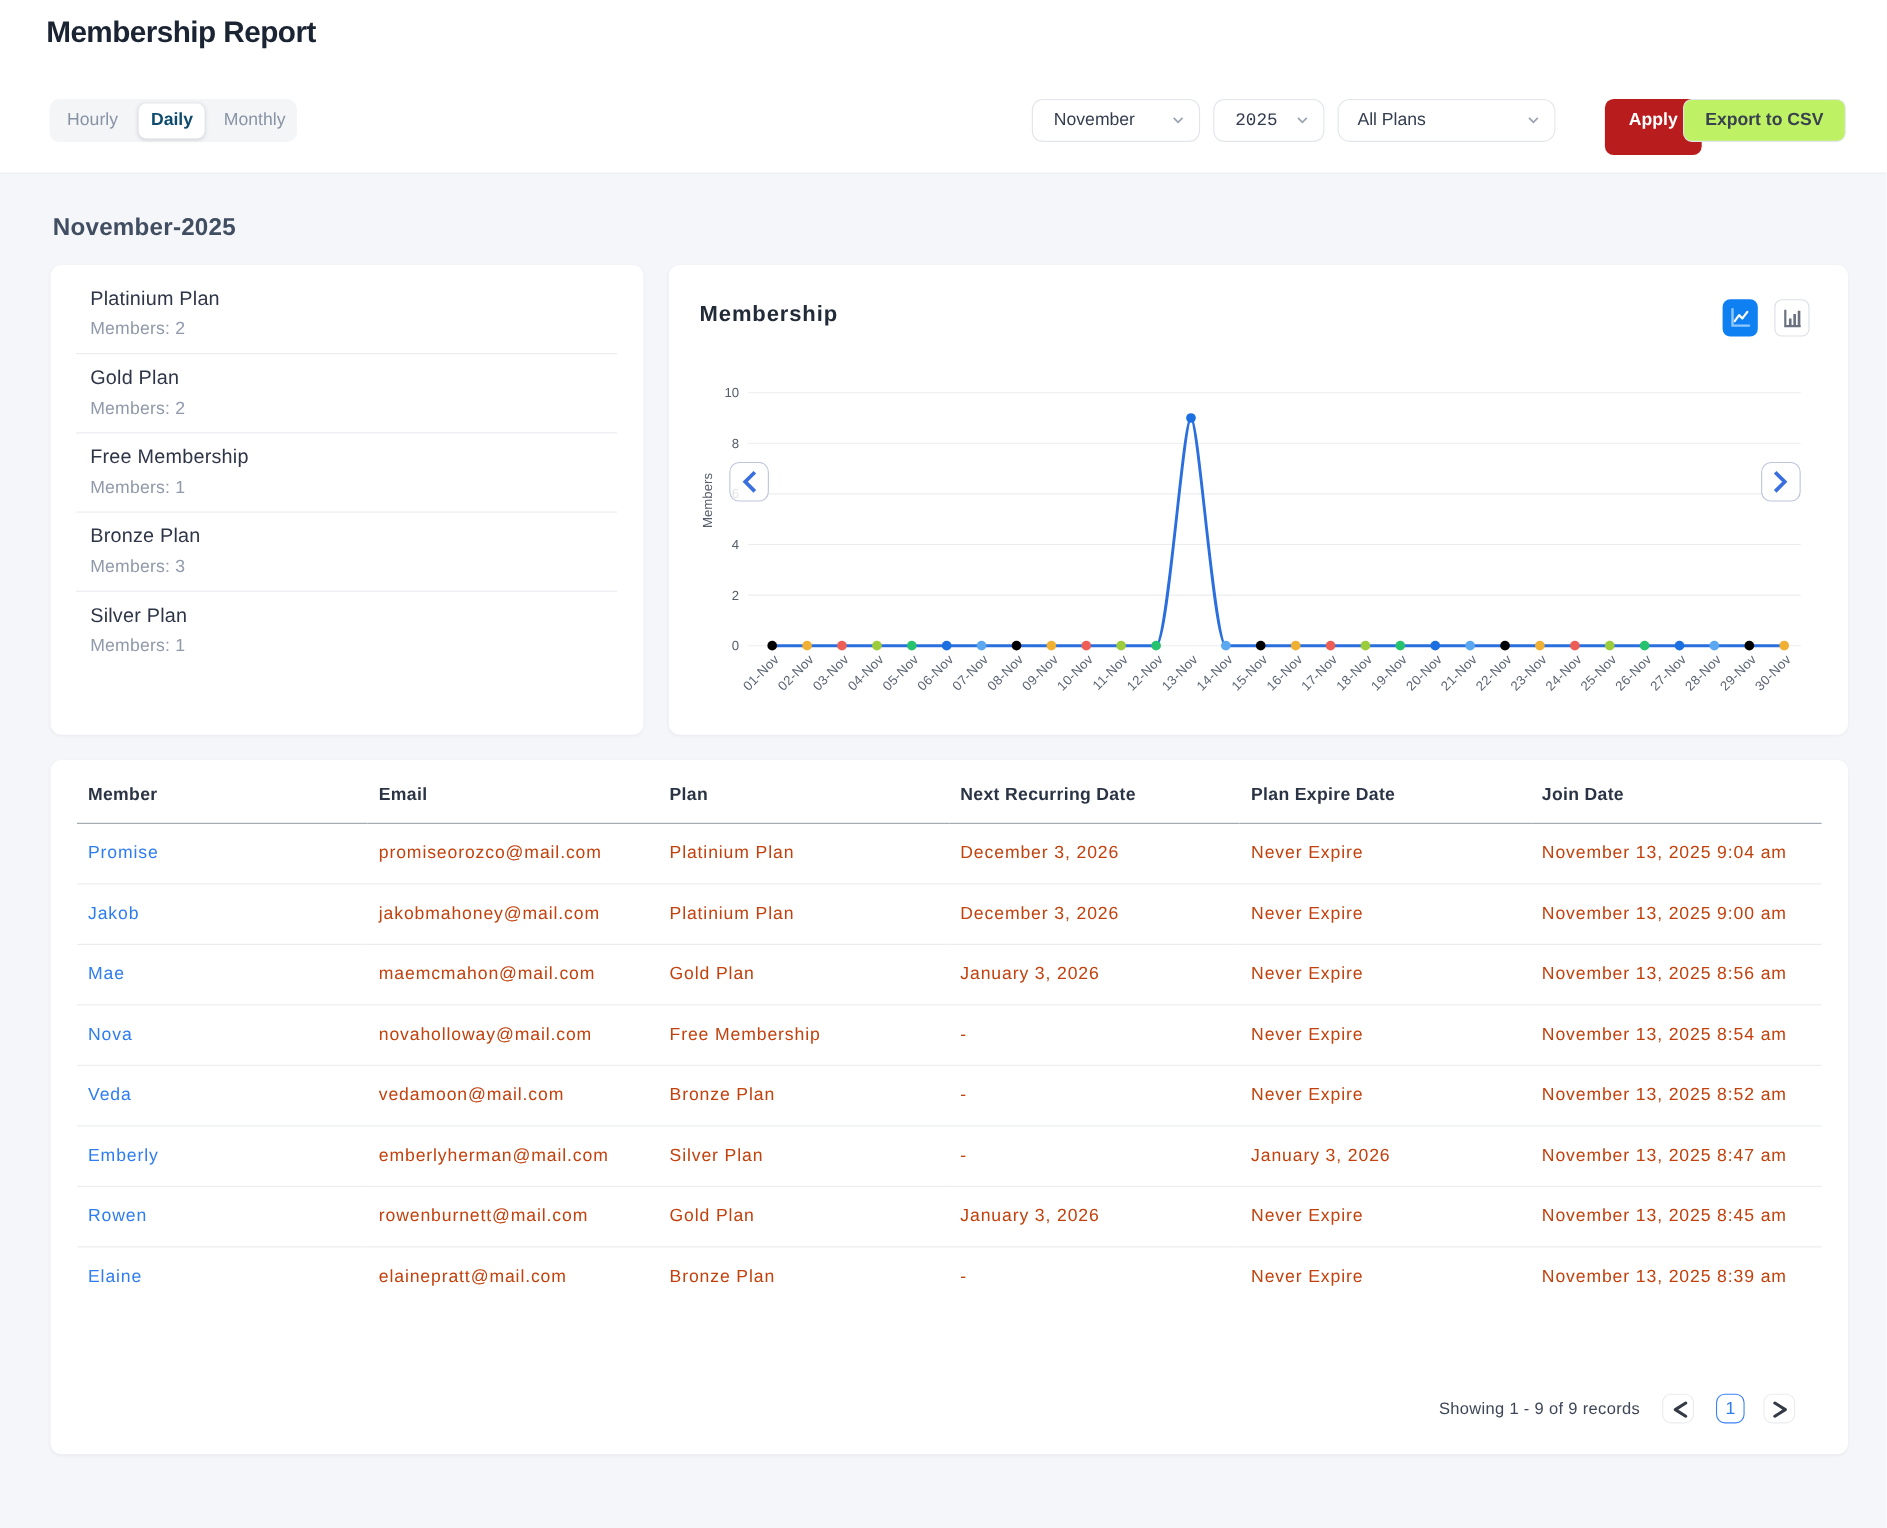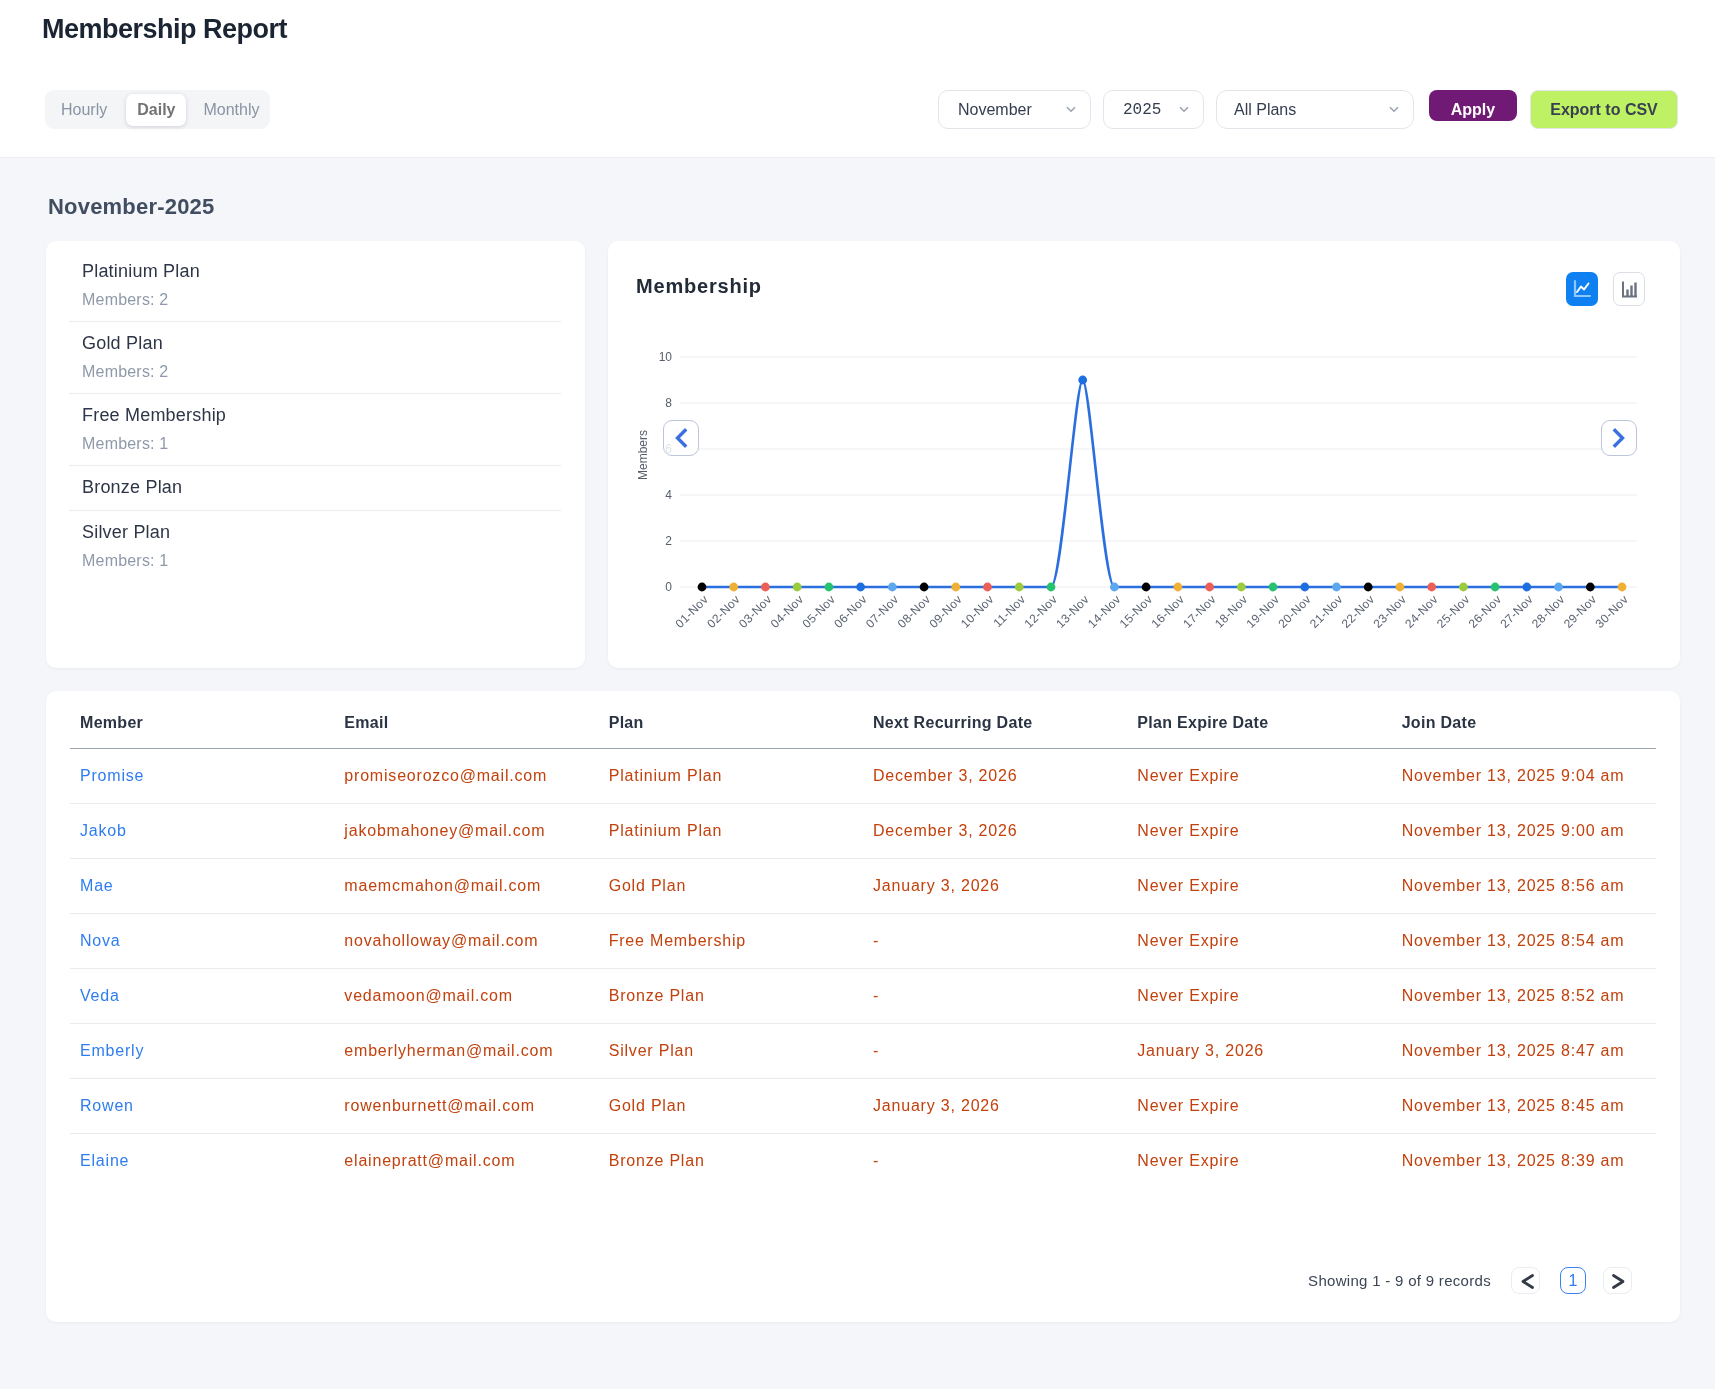--- a/index.html
+++ b/index.html
@@ -3,26 +3,26 @@
 <meta charset="utf-8">
 <style>
 * { margin:0; padding:0; box-sizing:border-box; }
 html,body { width:1715px; height:1389px; background:#fff; font-family:"Liberation Sans", sans-serif; position:relative; overflow:hidden; }
 .h1 { position:absolute; left:42px; top:14px; font-size:27px; font-weight:bold; color:#1b2433; letter-spacing:-0.5px; }
 
 .tabs { position:absolute; left:45px; top:90px; height:39px; background:#f4f5f7; border-radius:9px; display:flex; align-items:center; padding:0 6px; }
 .tab { font-size:16px; color:#8893a4; line-height:39px; }
 .tab.hourly { padding:0 10px; }
 .tab.monthly { padding:0 4px 0 17px; }
-.tab.active { background:#fff; color:#737373; font-weight:bold; border-radius:7px; line-height:32px; padding:0 11px; margin-left:9px; box-shadow:0 1px 4px rgba(40,50,70,.18); }
+.tab.active { background:#fff; color:#0c4a6e; font-weight:bold; border-radius:7px; line-height:32px; padding:0 11px; margin-left:9px; box-shadow:0 1px 4px rgba(40,50,70,.18); }
 
 .sel { position:absolute; top:90px; height:39px; background:#fff; border:1px solid #e2e6eb; border-radius:10px; font-size:16px; color:#333d4e; display:flex; align-items:center; padding-left:19px; }
 .sel .car { position:absolute; right:16px; top:15px; width:8px; height:8px; }
 .car svg { display:block; }
-.btn-apply { position:absolute; left:1429px; top:90px; width:88px; height:31px; background:#701a75; color:#fff; font-size:16px; font-weight:bold; border-radius:8px; text-align:center; line-height:39px; }
+.btn-apply { position:absolute; left:1459px; top:90px; width:88px; height:51px; background:#b91c1c; color:#fff; font-size:16px; font-weight:bold; border-radius:8px; text-align:center; line-height:39px; }
 .btn-export { position:absolute; left:1530px; top:90px; width:148px; height:39px; background:#bef264; border:1px solid #e2e6eb; color:#39414f; font-size:16px; font-weight:bold; border-radius:8px; text-align:center; line-height:37px; }
 
 .section { position:absolute; left:0; top:157px; width:1715px; height:1232px; background:#f4f6f9; border-top:1px solid #eceef2; }
 .h2 { position:absolute; left:48px; top:194px; font-size:22px; color:#414d61; font-weight:bold; letter-spacing:0.2px; }
 .card { position:absolute; background:#fff; border-radius:10px; box-shadow:0 1px 3px rgba(60,70,90,.06); }
 #card-plans { left:46px; top:241px; width:539px; height:427px; padding:9px 24px 0 23px; }
 #card-plans ul { list-style:none; }
 #card-plans li { border-bottom:1px solid #e9ecf0; padding:9px 0 11px 13px; }
 #card-plans li:last-child { border-bottom:none; }
 .plan-t { font-size:18px; color:#2d3547; line-height:24px; letter-spacing:0.2px; }
@@ -83,20 +83,21 @@
 <li>
         <div class="plan-t">Gold Plan</div>
         <div class="plan-m">Members: 2</div>
       </li>
 <li>
         <div class="plan-t">Free Membership</div>
         <div class="plan-m">Members: 1</div>
       </li>
 <li>
         <div class="plan-t">Bronze Plan</div>
+        <div class="plan-m">Members: 3</div>
       </li>
 <li>
         <div class="plan-t">Silver Plan</div>
         <div class="plan-m">Members: 1</div>
       </li>
 </ul>
 </div>
 
 <div class="card" id="card-chart">
 <div class="chart-title">Membership</div>

